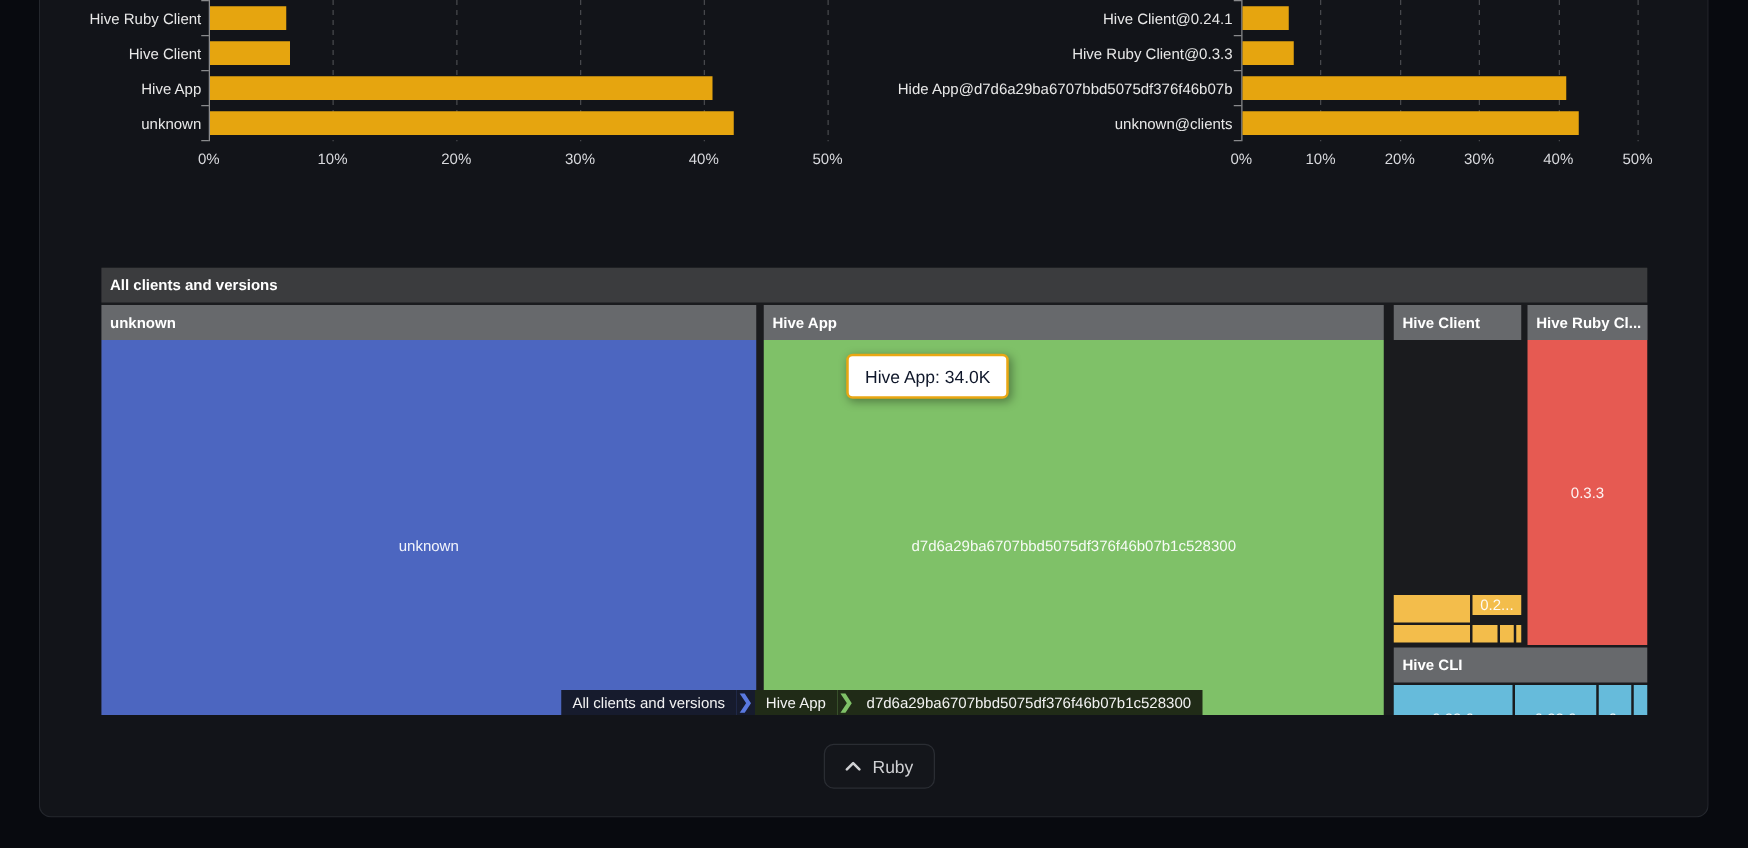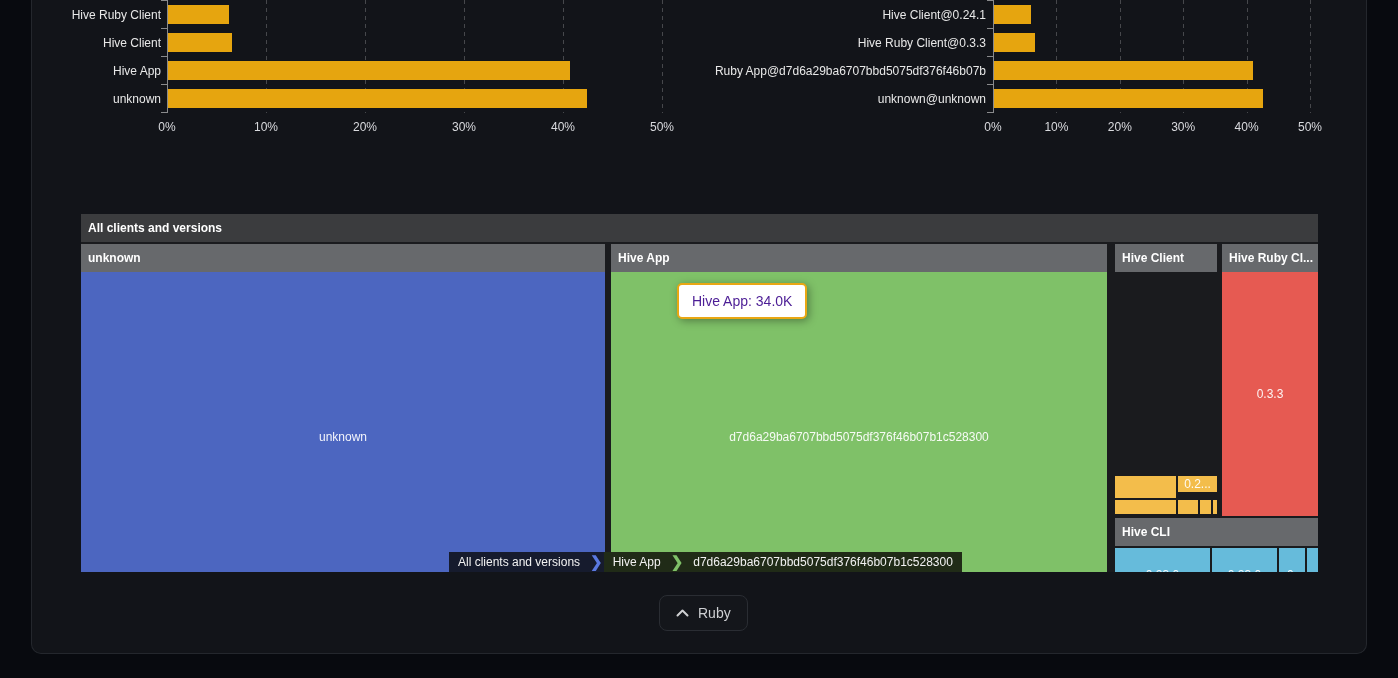--- a/index.html
+++ b/index.html
@@ -21,21 +21,21 @@
   #treemap{position:absolute;left:81px;top:214px;width:1237px;height:358px;
            overflow:hidden;background:#1a1b1e;}
   .tm-head,.tm-head-root{position:absolute;font-size:12px;font-weight:bold;color:#fff;
            line-height:28px;padding-left:7px;box-sizing:border-box;overflow:hidden;white-space:nowrap;}
   .tm-head{background:#67696c;}
   .tm-head-root{background:#3b3c3e;}
   .tm-cell{position:absolute;display:flex;align-items:center;justify-content:center;
            font-size:12px;color:rgba(255,255,255,0.93);overflow:hidden;white-space:nowrap;}
   
   #tooltip{position:absolute;left:677px;top:283px;background:#ffffff;border:2px solid #e9a713;
-           border-radius:5px;padding:8px 13px;font-size:14px;color:#4c1d95;white-space:nowrap;
+           border-radius:5px;padding:8px 13px;font-size:14px;color:#0f172a;white-space:nowrap;
            box-shadow:2px 2px 8px rgba(0,0,0,0.35);z-index:5;}
   
   #breadcrumb{position:absolute;left:449px;top:552px;height:20px;display:flex;
               align-items:stretch;z-index:4;}
   .bc-seg{display:flex;align-items:center;padding:0 9px;font-size:12px;color:#f2f2f2;white-space:nowrap;}
   .bc-chev{display:flex;align-items:center;font-size:15px;font-weight:bold;padding:0 1px;
            line-height:20px;}
   
   #hide-btn{position:absolute;left:659px;top:595px;height:36px;padding:0 16px;
             display:flex;align-items:center;gap:9px;background:#14161b;border:1px solid #2a2d33;
@@ -84,23 +84,23 @@
       <div class="axisline" style="left: 993px; height: 113px;"></div>
       <div class="axistick" style="left: 987px; top: 0px;"></div>
       <div class="axistick" style="left: 987px; top: 28px;"></div>
       <div class="axistick" style="left: 987px; top: 56px;"></div>
       <div class="axistick" style="left: 987px; top: 84px;"></div>
       <div class="axistick" style="left: 987px; top: 112px;"></div>
       <div class="cat-label" style="left: 666px; top: 6.5px;">Hive Client@0.24.1</div>
       <div class="bar" style="left: 994px; top: 5px; width: 37px; height: 19px; background: rgb(230, 165, 15);"></div>
       <div class="cat-label" style="left: 666px; top: 34.5px;">Hive Ruby Client@0.3.3</div>
       <div class="bar" style="left: 994px; top: 33px; width: 41px; height: 19px; background: rgb(230, 165, 15);"></div>
-      <div class="cat-label" style="left: 666px; top: 62.5px;">Ruby App@d7d6a29ba6707bbd5075df376f46b07b</div>
+      <div class="cat-label" style="left: 666px; top: 62.5px;">Hide App@d7d6a29ba6707bbd5075df376f46b07b</div>
       <div class="bar" style="left: 994px; top: 61px; width: 259px; height: 19px; background: rgb(230, 165, 15);"></div>
-      <div class="cat-label" style="left: 666px; top: 90.5px;">unknown@unknown</div>
+      <div class="cat-label" style="left: 666px; top: 90.5px;">unknown@clients</div>
       <div class="bar" style="left: 994px; top: 89px; width: 269px; height: 19px; background: rgb(230, 165, 15);"></div>
       <div class="tick-label" style="left: 963px; top: 120px;">0%</div>
       <div class="tick-label" style="left: 1026.4px; top: 120px;">10%</div>
       <div class="tick-label" style="left: 1089.8px; top: 120px;">20%</div>
       <div class="tick-label" style="left: 1153.2px; top: 120px;">30%</div>
       <div class="tick-label" style="left: 1216.6px; top: 120px;">40%</div>
       <div class="tick-label" style="left: 1280px; top: 120px;">50%</div>
     </div>
 
   <div id="treemap">

